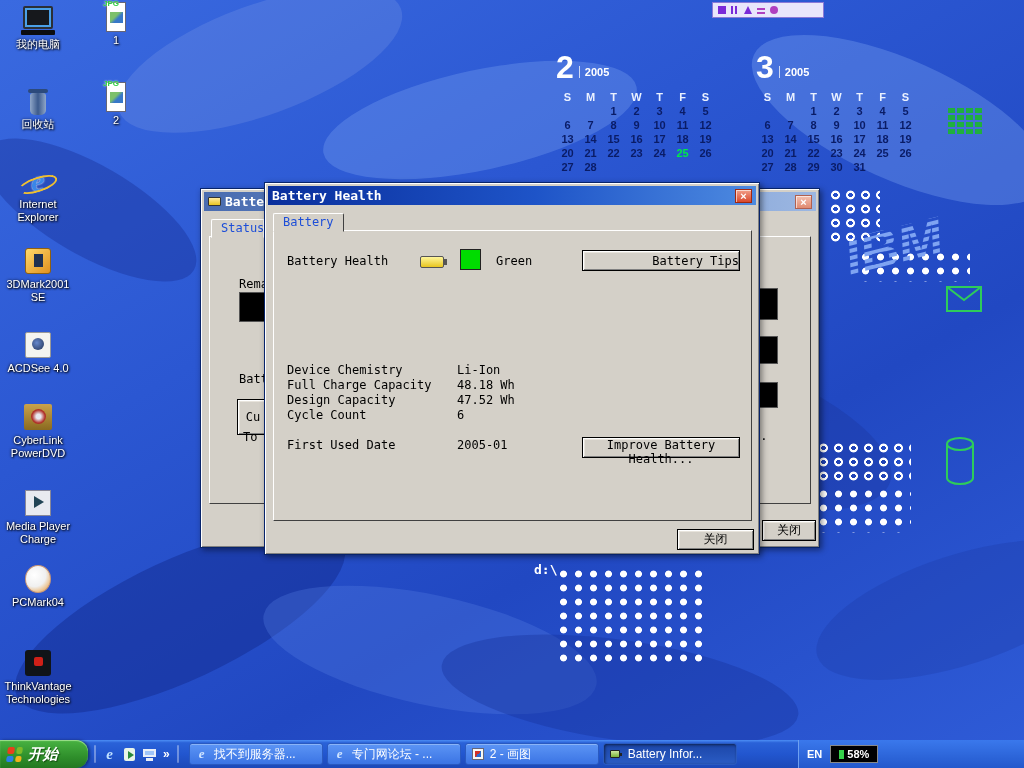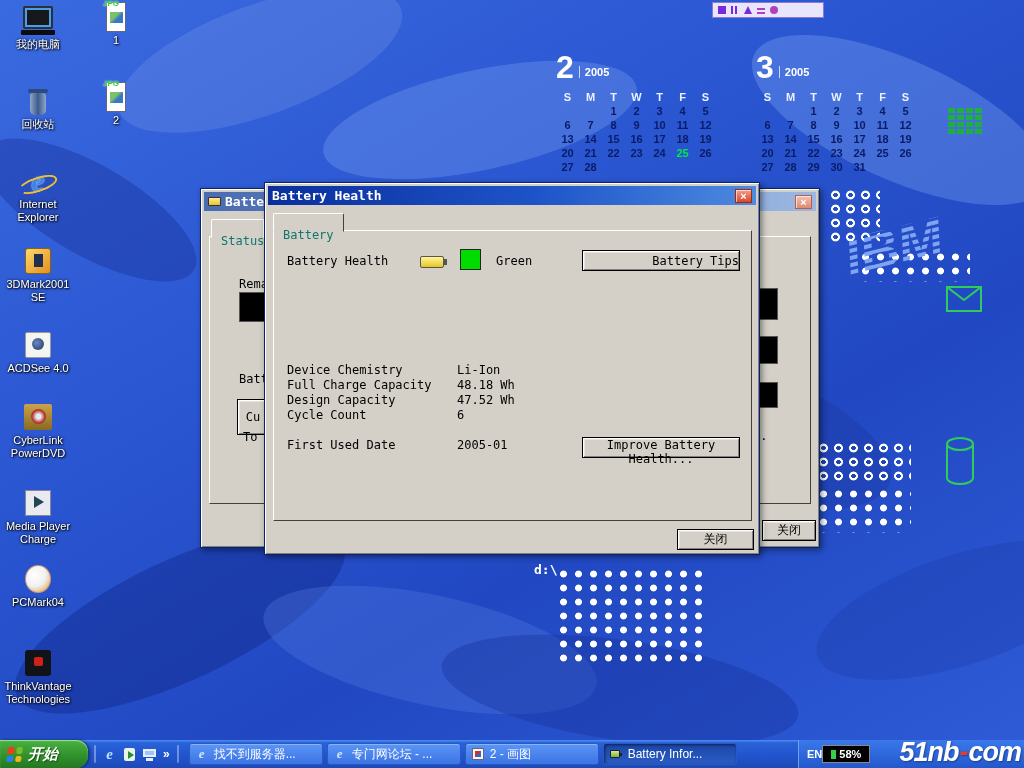--- a/index.html
+++ b/index.html
@@ -86,23 +86,23 @@
     background:linear-gradient(90deg,#0a2f9c 0%, #1e54c8 55%, #4d8ae0 100%);
     color:#fff; font:bold 13px "DejaVu Sans Mono", monospace;
     display:flex; align-items:center; gap:4px; padding:0 4px; }
   .tbar-inactive { background:linear-gradient(90deg,#4a6cb0 0%, #6f92cc 55%, #9cb7e2 100%); }
   .xbtn { margin-left:auto; width:17px; height:14px; flex:none;
     background:linear-gradient(#f2a08a,#d8472b); border:1px solid #a02810;
     box-shadow:inset 1px 1px 0 rgba(255,255,255,.6); color:#fff; text-align:center; cursor:pointer; }
   .xbtn::before { content:"×"; font:bold 11px "Liberation Sans", sans-serif; line-height:12px; display:block; }
   .xbtn-lite { background:linear-gradient(#f4c0b0,#e08a70); border-color:#b06050; }
   .titlebar-battery-icon { width:13px; height:9px; background:linear-gradient(#ffe9a0,#e8c520); border:1px solid #333; border-radius:1px; flex:none; }
-  .tab { position:absolute; height:19px; padding:14px 9px 0 9px; background:#d4d0c8; z-index:2;
+  .tab { position:absolute; height:19px; padding:1px 9px 0 9px; background:#d4d0c8; z-index:2;
     border:1px solid; border-color:#fff #404040 #d4d0c8 #fff; border-radius:2px 2px 0 0;
-    font:12px "DejaVu Sans Mono", monospace; color:#0f766e; cursor:pointer; }
+    font:12px "DejaVu Sans Mono", monospace; color:#1d4ed8; cursor:pointer; }
   .panel { position:absolute; background:#d4d0c8; border:1px solid; border-color:#fff #404040 #404040 #fff; }
   .mlabel { position:absolute; font:12px "DejaVu Sans Mono", monospace; color:#000; white-space:nowrap; }
   .cbtn { position:absolute; background:#d4d0c8; border:1px solid #000; cursor:pointer;
     box-shadow: inset 1px 1px 0 #fff, inset -1px -1px 0 #808080, inset 2px 2px 0 #e8e4dc;
     font:12px "DejaVu Sans Mono", monospace; color:#000; }
   .cbtn-cjk { font:12px "Liberation Sans", sans-serif; }
   .sunken-white { position:absolute; background:#fff; border:1px solid; border-color:#808080 #fff #fff #808080;
     font:12px "DejaVu Sans Mono", monospace; color:#000; padding:3px 5px; overflow:hidden; }
   .gauge { position:absolute; background:#000; border:1px solid #555; }
 
@@ -168,21 +168,21 @@
     color:#fff; font:12px "Liberation Sans", sans-serif; display:flex; align-items:center; gap:5px;
     padding:0 5px; overflow:hidden; white-space:nowrap; }
   .taskbtn.active { background:linear-gradient(#1c46a8,#2a5cc4); box-shadow:inset 1px 1px 3px rgba(0,0,0,.55); }
   .tb-label { overflow:hidden; text-overflow:ellipsis; }
   .ti { width:14px; height:14px; flex:none; position:relative; }
   .ti-ie::before { content:"e"; position:absolute; inset:0; color:#cfe4ff; font:bold italic 13px "Liberation Serif", serif; line-height:14px; text-align:center; }
   .ti-paint::before { content:""; position:absolute; inset:1px; background:#f8f8f4; border:1px solid #667; }
   .ti-paint::after { content:""; position:absolute; left:4px; top:4px; width:6px; height:6px; background:linear-gradient(135deg,#d03028 50%,#2a6ad0 50%); }
   .ti-battery::before { content:""; position:absolute; left:1px; top:3px; right:3px; bottom:3px; background:linear-gradient(#cfe8a0,#7ab33a); border:1px solid #222; border-radius:1px; }
   .ti-battery::after { content:""; position:absolute; right:1px; top:6px; width:2px; height:3px; background:#222; }
-  .tray { margin-left:auto; height:28px; min-width:226px; display:flex; align-items:center; 
+  .tray { margin-left:auto; height:28px; min-width:226px; display:flex; align-items:center; gap:8px;
     background:linear-gradient(#3a78ec,#2358cc); border-left:1px solid #6ea0f0; padding:0 8px; }
   .tray-lang { color:#fff; font:bold 11px "Liberation Sans", sans-serif; }
   .tray-batt { width:48px; height:18px; background:#000; border:1px solid #888; color:#fff;
     font:bold 11px "Liberation Sans", sans-serif; display:flex; align-items:center; justify-content:center; gap:3px; }
   .tray-batt-led { width:5px; height:9px; background:#35d04a; display:inline-block; }
   .watermark { position:absolute; right:3px; bottom:0; z-index:60; color:#fff;
     font:bold italic 27px "Liberation Sans", sans-serif; letter-spacing:-1px;
     text-shadow:1px 1px 2px rgba(0,0,0,.35); }
   .watermark .wm-dot { color:#e8392b; font-style:normal; padding:0 1px; }
 </style>
@@ -506,17 +506,14 @@
       </div>
     <div class="tray">
       <span class="tray-lang">EN</span>
       <span class="tray-batt">
         <span class="tray-batt-led"></span>
         <span>58%</span>
       </span>
     </div>
   </div>
 
-  <div class="watermark">
-    <span>51nb</span><span class="wm-dot">-</span><span>com</span>
-  </div>
 
 </div>
 
 </body></html>

